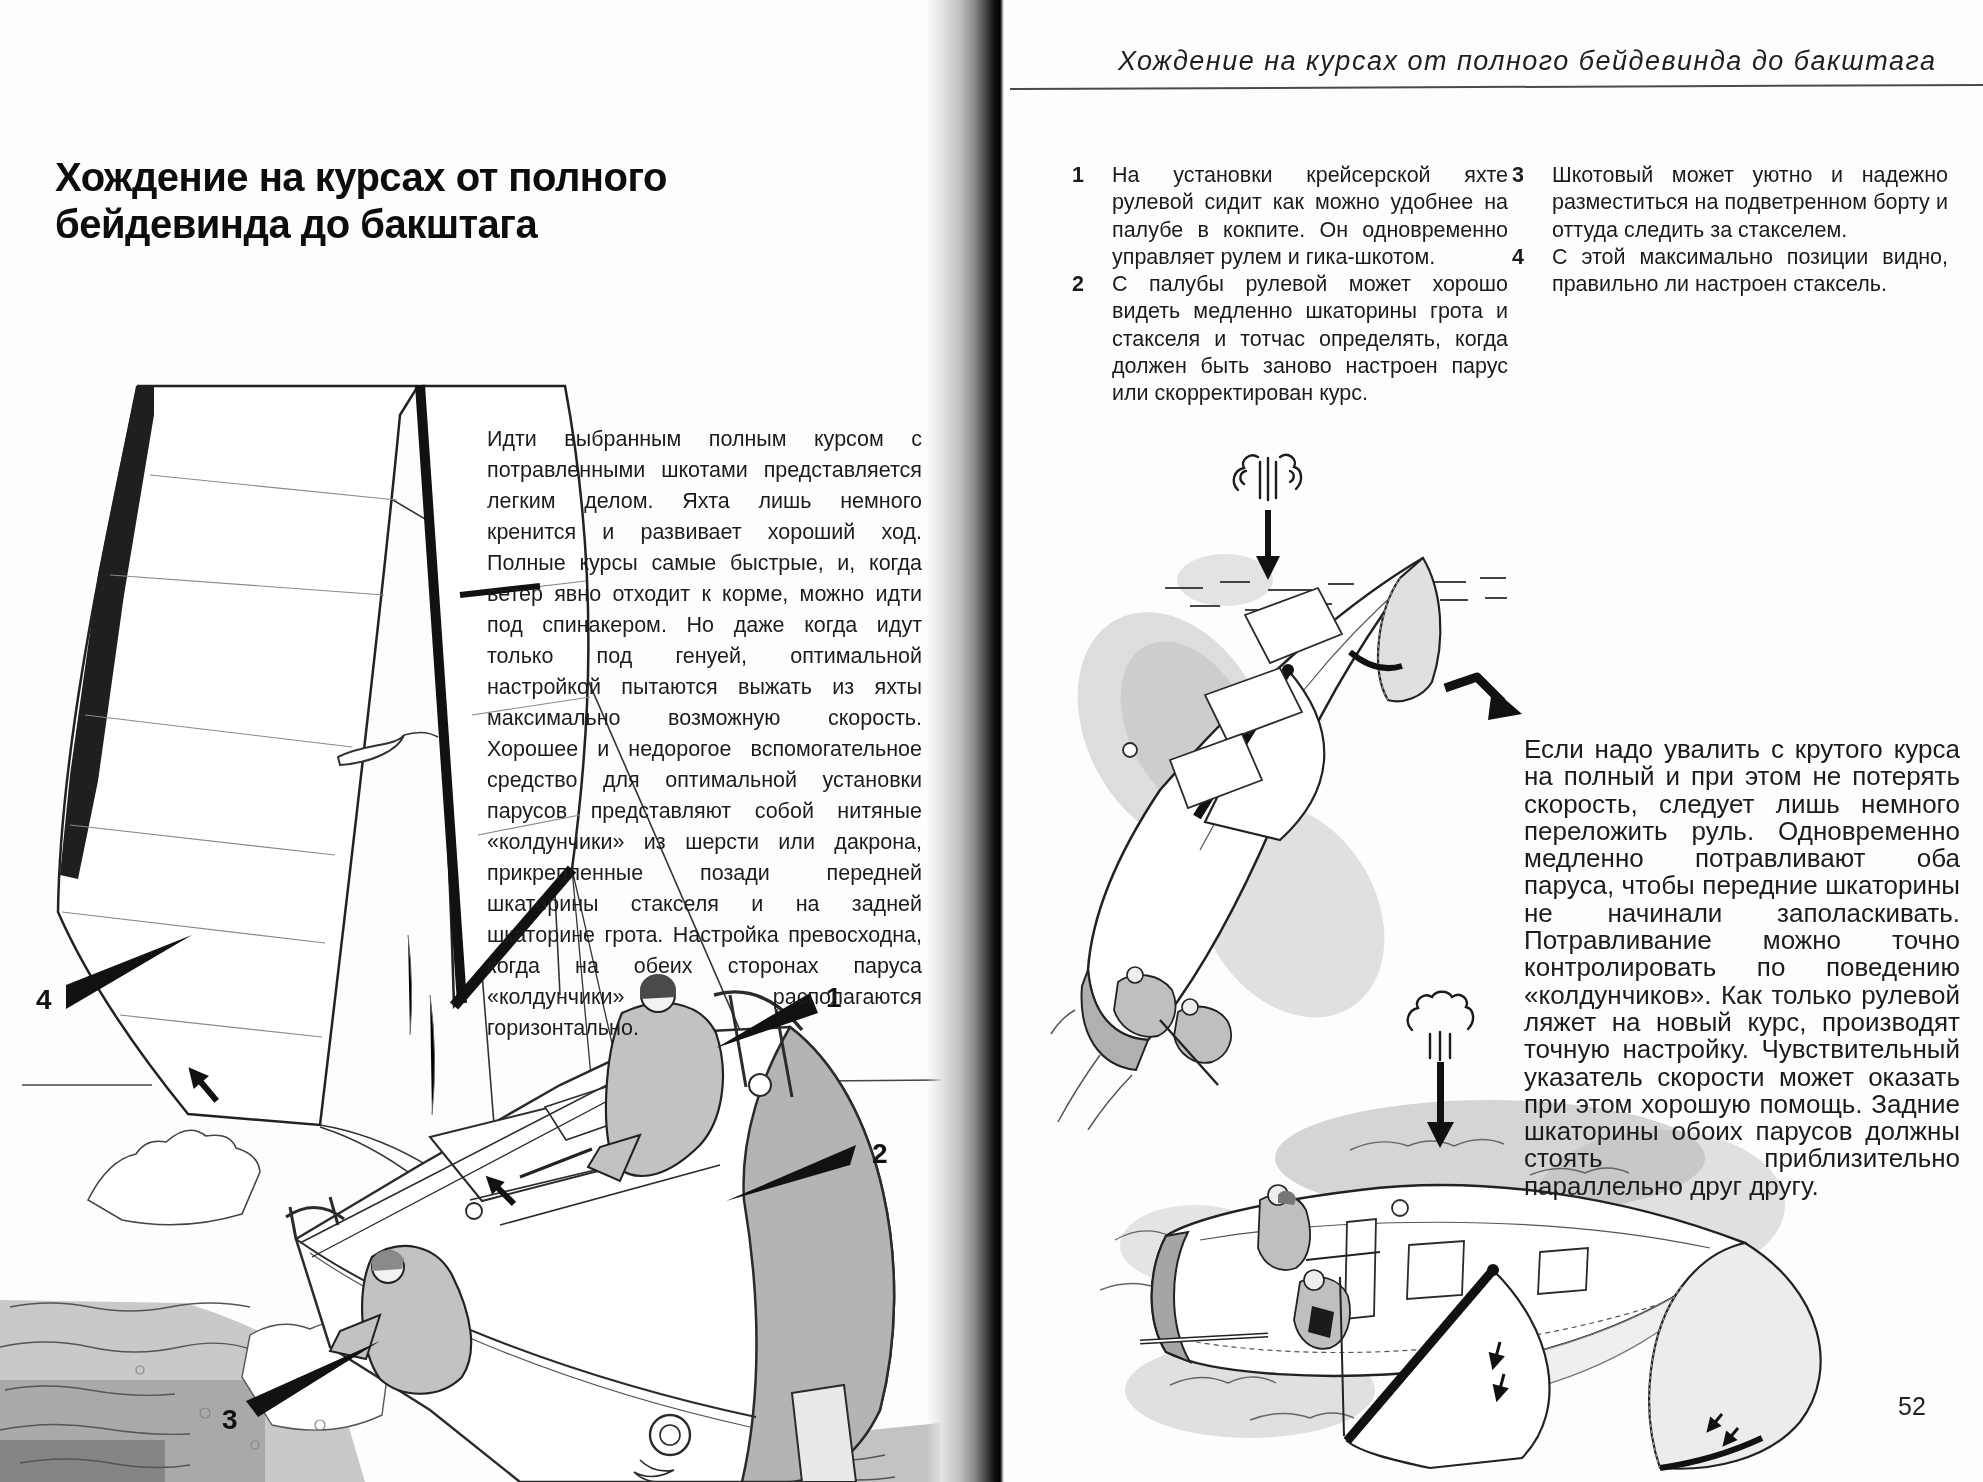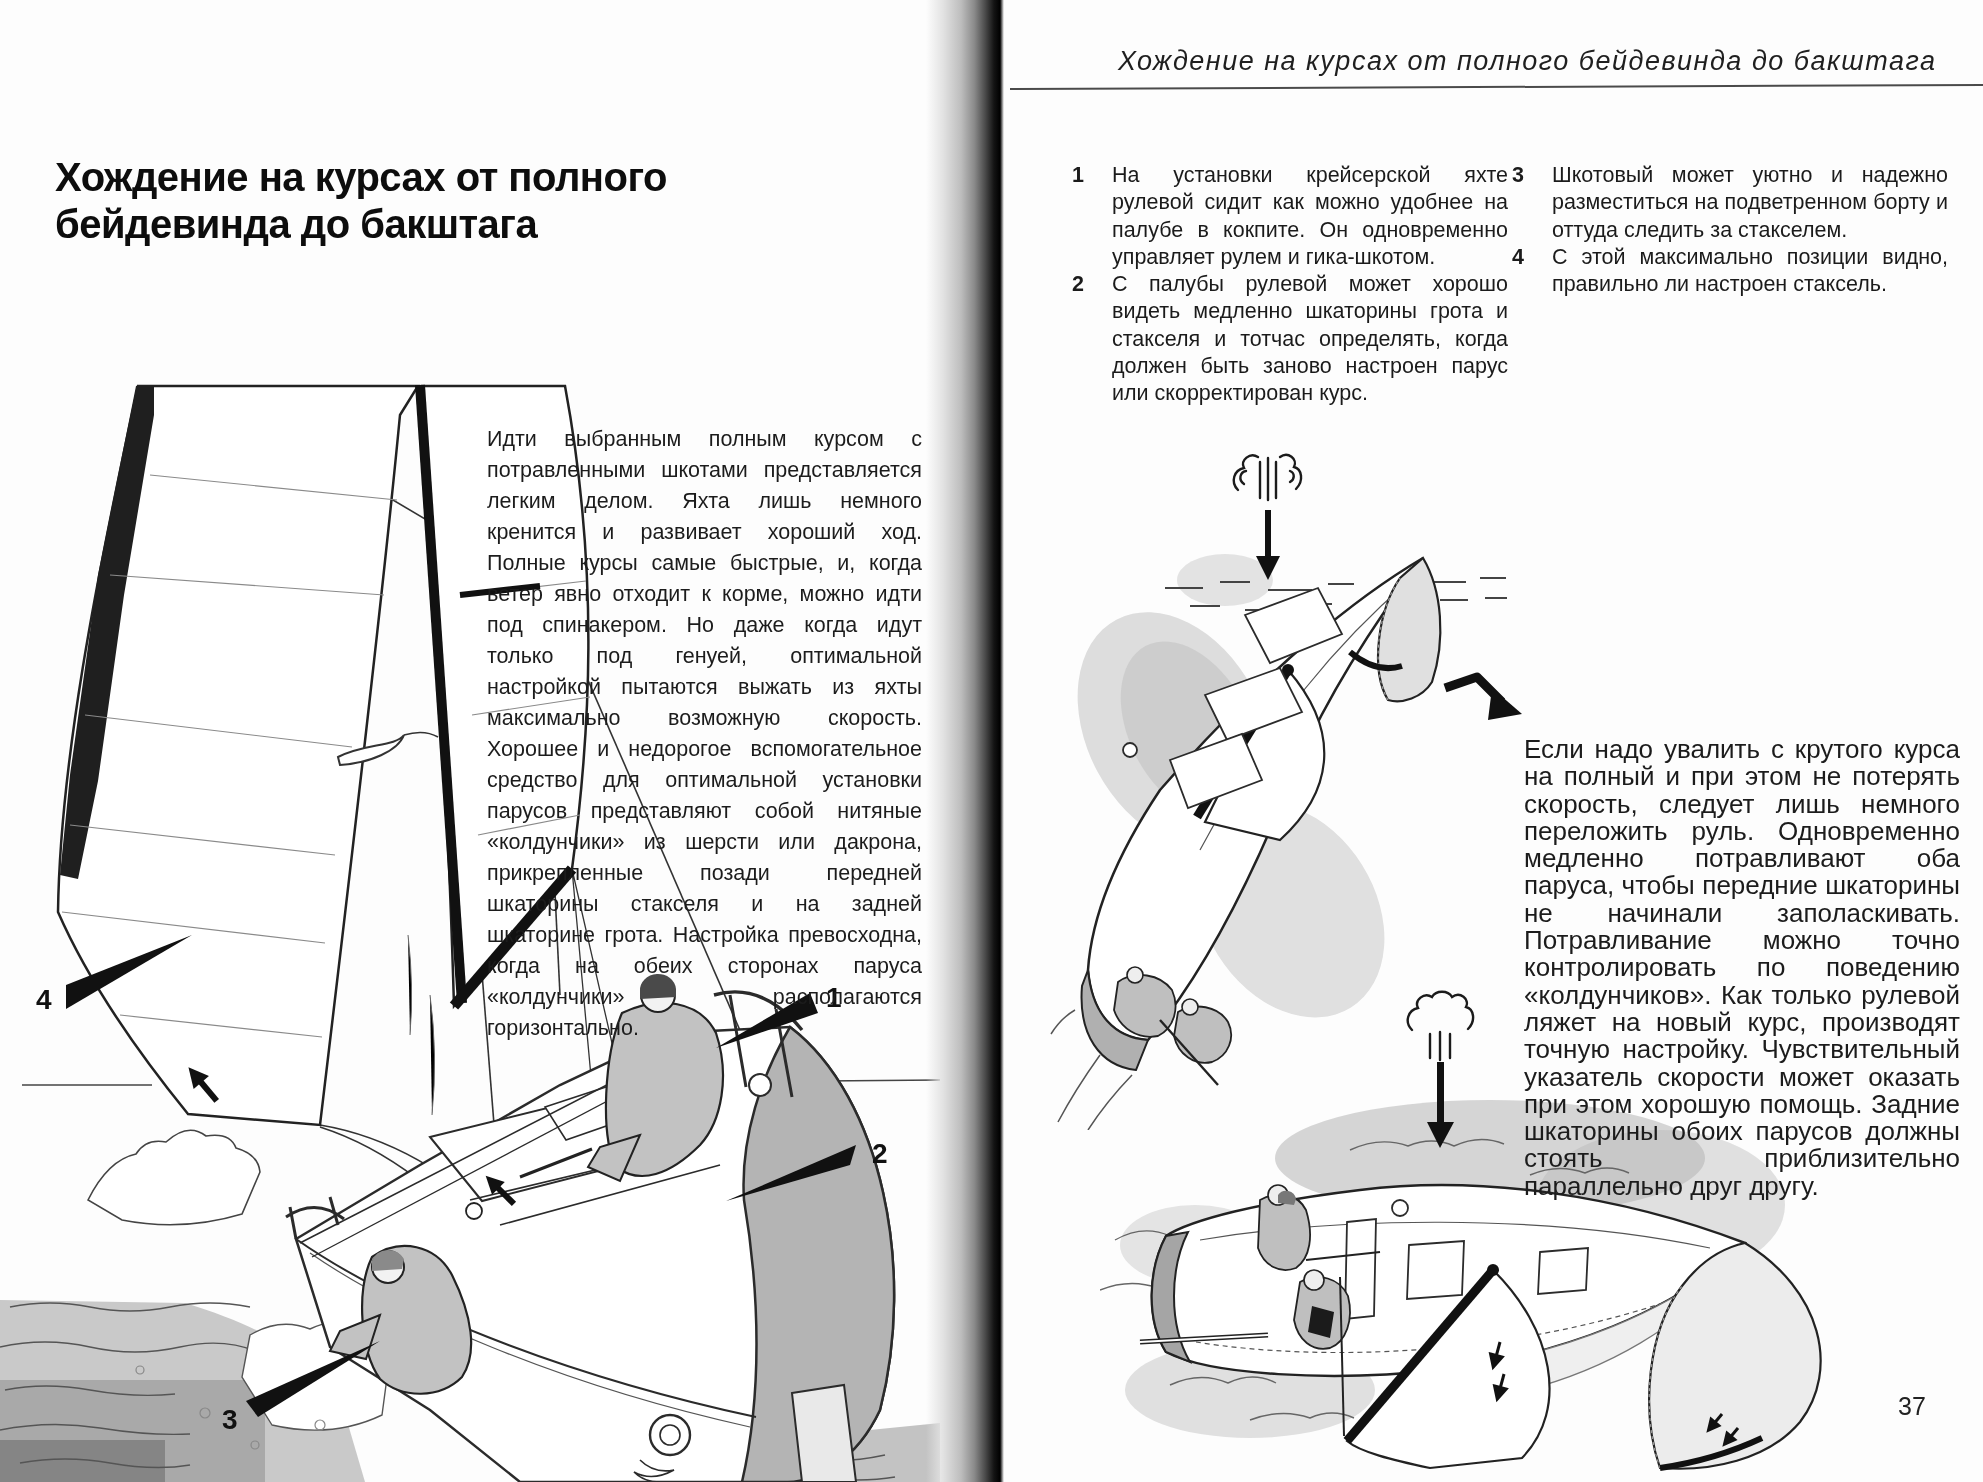--- a/index.html
+++ b/index.html
@@ -404,15 +404,15 @@
         <span class="txt">Шкотовый может уютно и надежно разместиться на подветренном борту и оттуда следить за стакселем.</span>
       </div>
       <div class="item">
         <span class="num">4</span>
         <span class="txt">С этой максимально позиции видно, правильно ли настроен стаксель.</span>
       </div>
     </div>
 
     <p class="abs right-para">Если надо увалить с крутого курса на полный и при этом не потерять скорость, следует лишь немного переложить руль. Одновременно медленно потравливают оба паруса, чтобы передние шкаторины не начинали заполаскивать. Потравливание можно точно контролировать по поведению «колдунчиков». Как только рулевой ляжет на новый курс, производят точную настройку. Чувствительный указатель скорости может оказать при этом хорошую помощь. Задние шкаторины обоих парусов должны стоять приблизительно параллельно друг другу.</p>
 
-    <div class="abs page-number">37</div>
+    <div class="abs page-number">52</div>
   </section>
 </div>
 
 </body></html>

